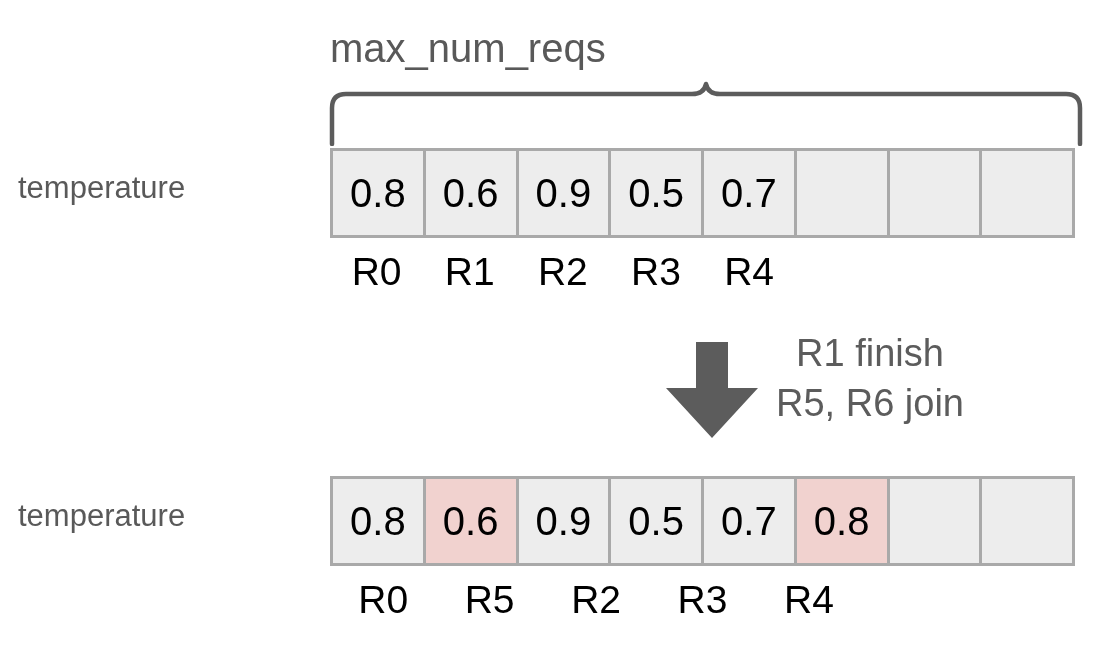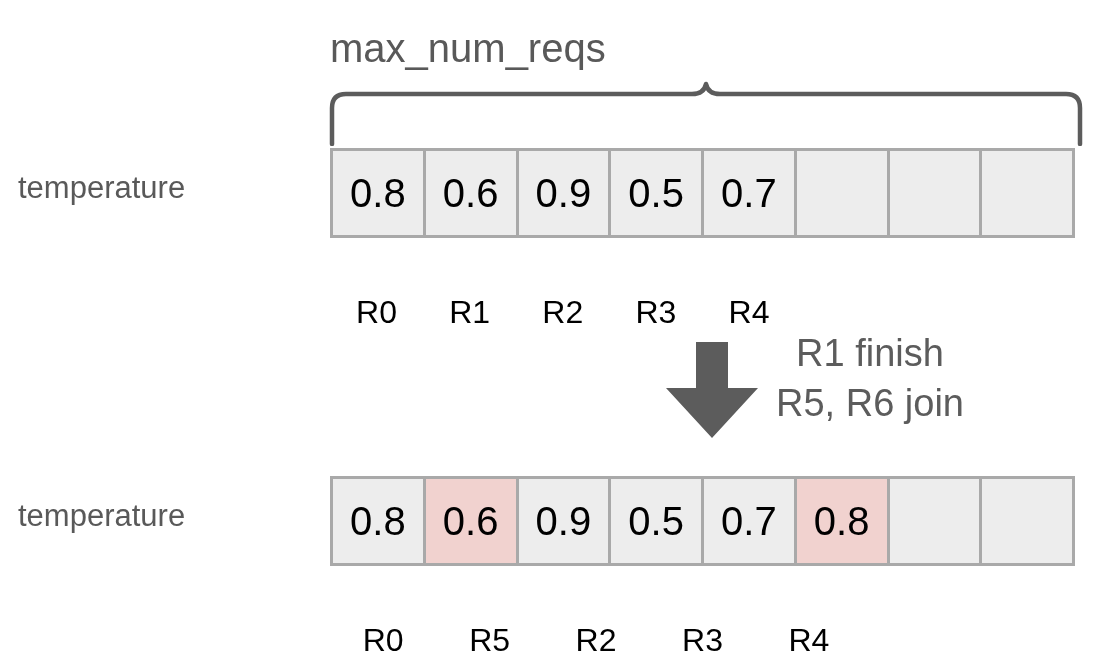--- a/index.html
+++ b/index.html
@@ -83,25 +83,24 @@
     position: absolute;
     left: 330px;
     display: flex;
     width: 745px;
   }
   .ids.i1 { top: 252px; }
   .ids.i2 { top: 580px; }
   .id-cell {
     flex: 1 1 0;
     text-align: center;
-    font-size: 32px;
+    font-size: 39px;
     color: #000000;
     line-height: 1.05;
     white-space: nowrap;
-    margin-top: 44px;
   }
 
   
   .arrow-svg {
     position: absolute;
     left: 663px;
     top: 340px;
     width: 98px;
     height: 100px;
   }

